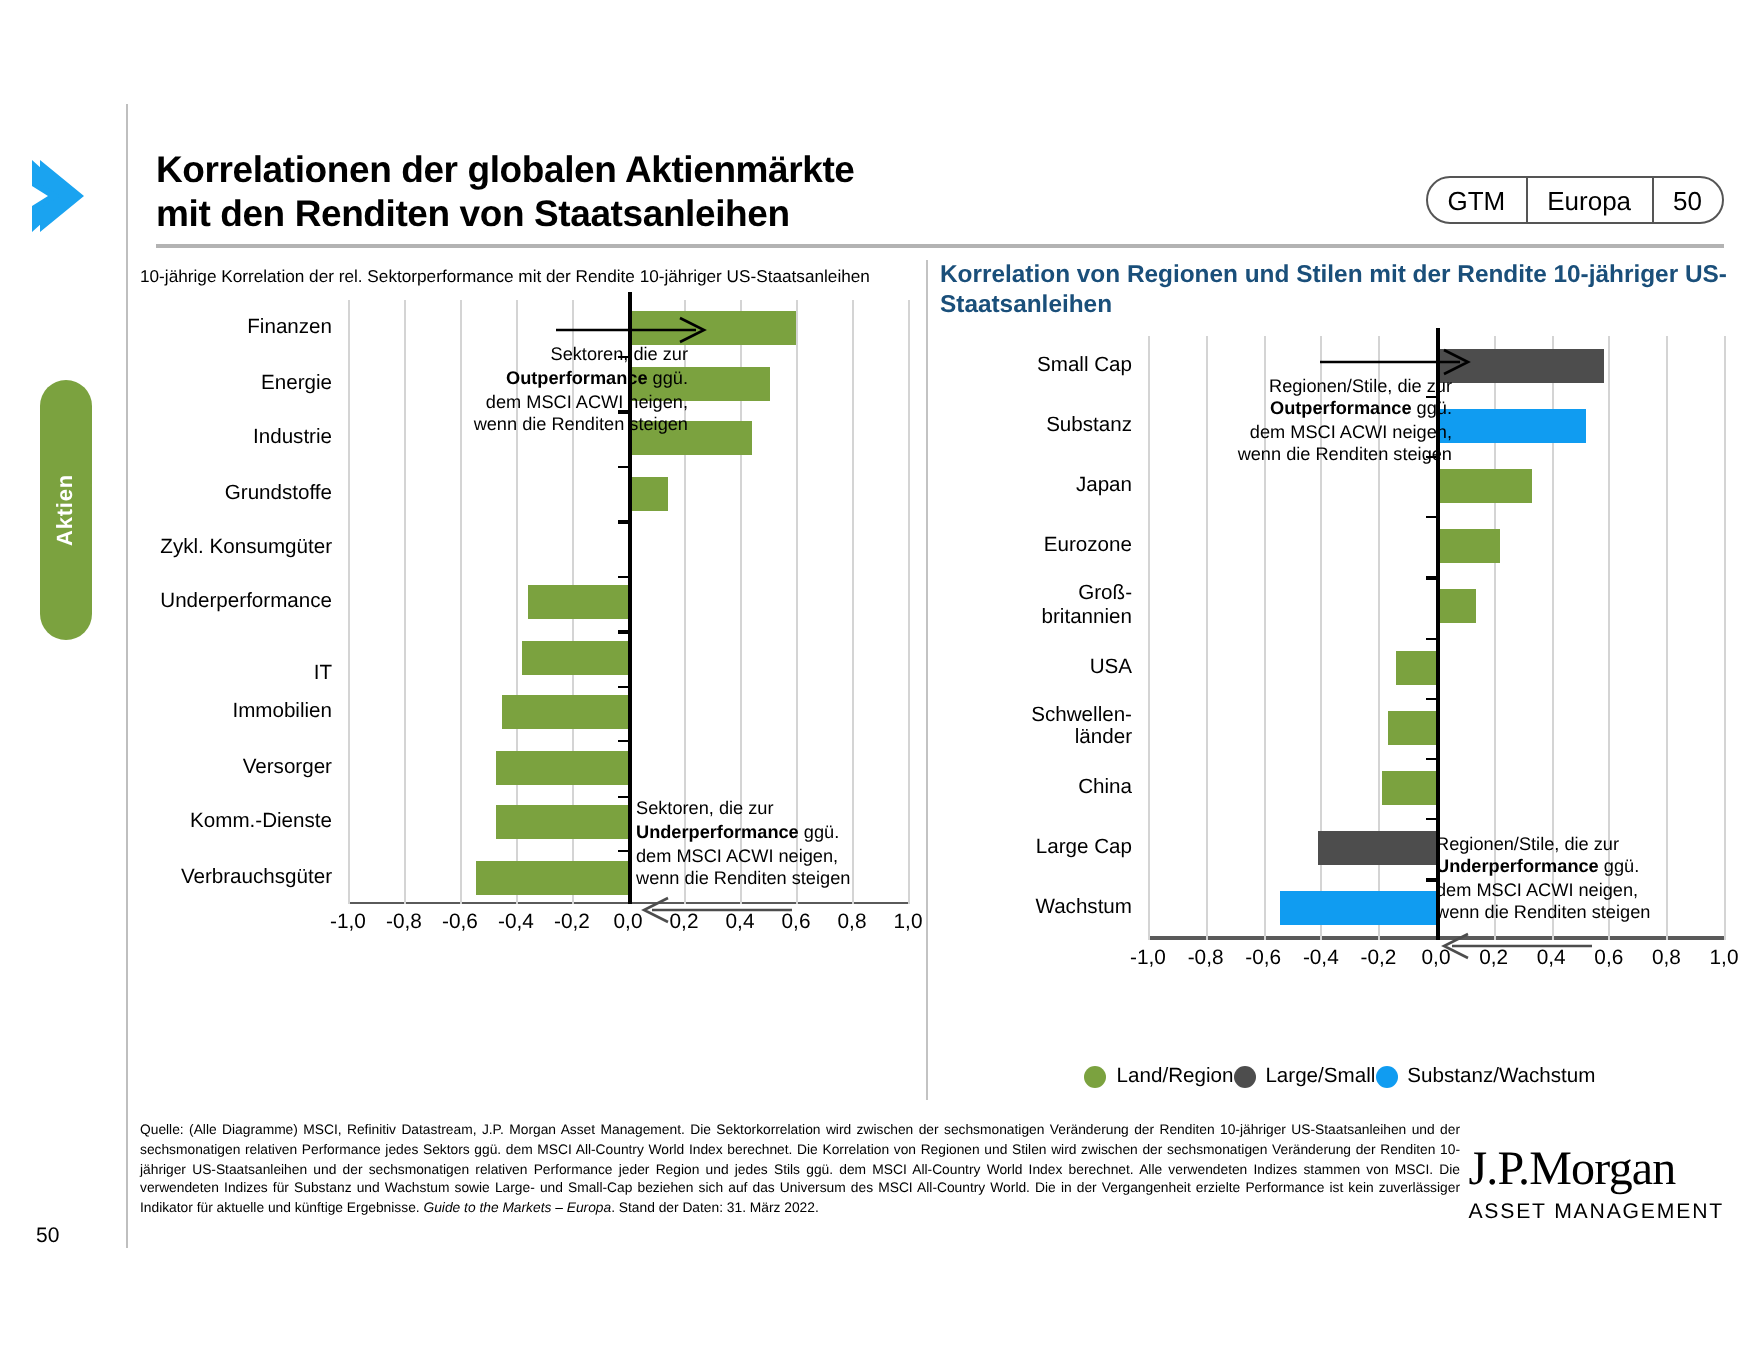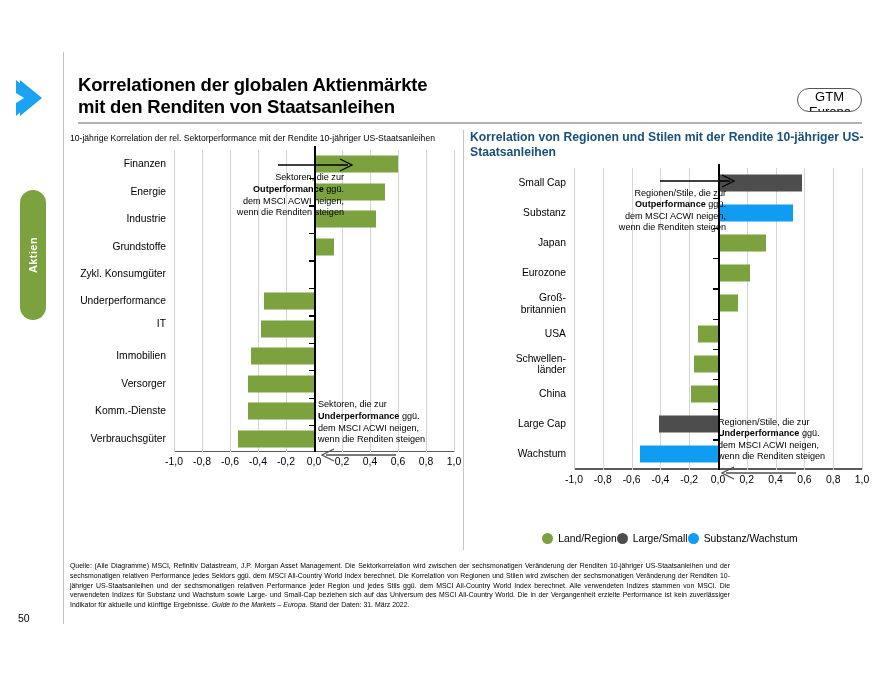--- a/index.html
+++ b/index.html
@@ -35,21 +35,21 @@
   .title-rule {
     position: absolute; left: 78px; top: 122px;
     width: 784px; height: 2px; background: #b3b3b3;
   }
   .gtm-badge {
     position: absolute; right: 18px; top: 88px;
     height: 24px;
     display: flex; align-items: stretch;
     border: 1px solid #555; border-radius: 12px;
     background: #fff; overflow: hidden;
-    font-size: 13px; color: #000; flex-direction: column;
+    font-size: 13px; color: #000;
   }
   .gtm-badge > div {
     display: flex; align-items: center; justify-content: center;
     padding: 0 10px;
   }
   .gtm-badge > div + div { border-left: 1px solid #555; }
   .gtm-gtm   { min-width: 44px; }
   .gtm-reg   { min-width: 58px; }
   .gtm-page  { min-width: 34px; }
 
@@ -223,21 +223,21 @@
   <div class="panel panel-left">
     <div class="sub">10-jährige Korrelation der rel. Sektorperformance mit der Rendite 10-jähriger US-Staatsanleihen</div>
     <div class="chart">
       <div class="cat-col" id="cats-0">
           <div class="cat-label" style="top: 13.7273px;">Finanzen</div>
           <div class="cat-label" style="top: 41.1818px;">Energie</div>
           <div class="cat-label" style="top: 68.6364px;">Industrie</div>
           <div class="cat-label" style="top: 96.0909px;">Grundstoffe</div>
           <div class="cat-label" style="top: 123.545px;">Zykl. Konsumgüter</div>
           <div class="cat-label" style="top: 151px;">Underperformance</div>
-          <div class="cat-label" style="top: 174px;">IT</div>
+          <div class="cat-label" style="top: 187px;">IT</div>
           <div class="cat-label" style="top: 205.909px;">Immobilien</div>
           <div class="cat-label" style="top: 233.364px;">Versorger</div>
           <div class="cat-label" style="top: 260.818px;">Komm.-Dienste</div>
           <div class="cat-label" style="top: 288.273px;">Verbrauchsgüter</div>
         </div>
       <div class="plot plot-left" id="plot-0">
         <div class="axis-bottom"></div>
       <div class="gridline" style="left: 0px;"></div>
           <div class="gridline" style="left: 28px;"></div>
           <div class="gridline" style="left: 56px;"></div>
@@ -407,15 +407,19 @@
         <span class="legend-text">Large/Small</span>
       </div>
       <div class="legend-item">
         <span class="legend-dot" style="background: rgb(16, 156, 241);"></span>
         <span class="legend-text">Substanz/Wachstum</span>
       </div>
     </div>
 
   <div class="footnote" id="footnote">Quelle: (Alle Diagramme) MSCI, Refinitiv Datastream, J.P. Morgan Asset Management. Die Sektorkorrelation wird zwischen der sechsmonatigen Veränderung der Renditen 10-jähriger US-Staatsanleihen und der sechsmonatigen relativen Performance jedes Sektors ggü. dem MSCI All-Country World Index berechnet. Die Korrelation von Regionen und Stilen wird zwischen der sechsmonatigen Veränderung der Renditen 10-jähriger US-Staatsanleihen und der sechsmonatigen relativen Performance jeder Region und jedes Stils ggü. dem MSCI All-Country World Index berechnet. Alle verwendeten Indizes stammen von MSCI. Die verwendeten Indizes für Substanz und Wachstum sowie Large- und Small-Cap beziehen sich auf das Universum des MSCI All-Country World. Die in der Vergangenheit erzielte Performance ist kein zuverlässiger Indikator für aktuelle und künftige Ergebnisse. <i>Guide to the Markets – Europa</i>. Stand der Daten: 31. März 2022.</div>
 
+  <div class="logo">
+    <div class="logo-main">J.P.Morgan</div>
+    <div class="logo-sub">ASSET MANAGEMENT</div>
+  </div>
 
   <div class="page-num">50</div>
 </div>
 
 </body></html>

